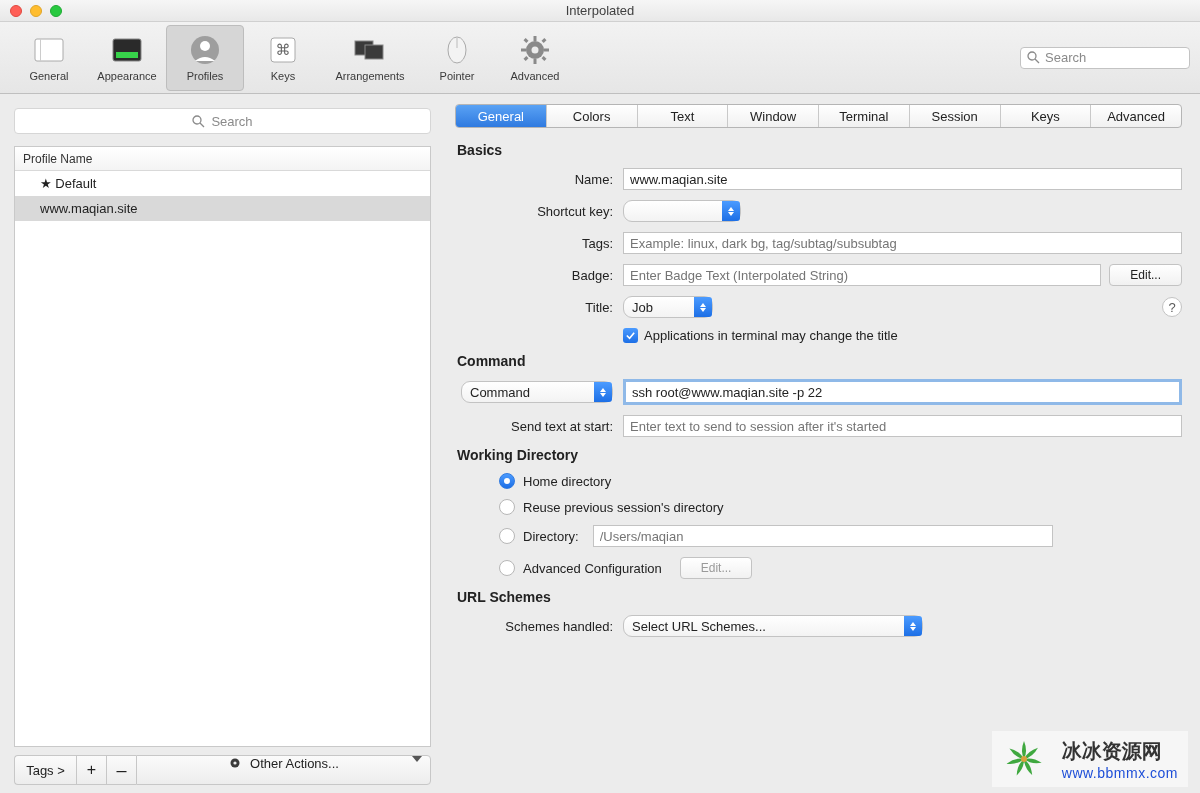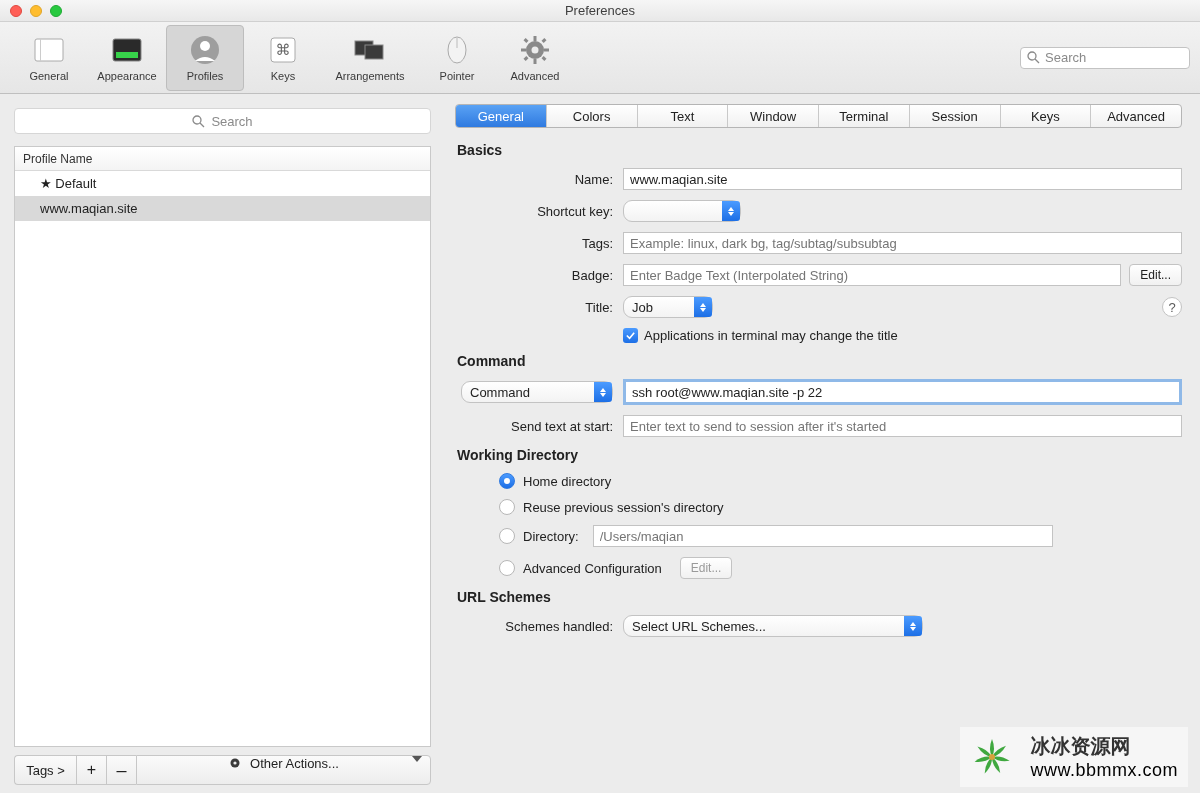--- a/index.html
+++ b/index.html
@@ -64,43 +64,43 @@
 .txt { height: 22px; border: 1px solid #c3c3c3; background: #fff; padding: 0 6px; font-size: 13px; color: #222; }
 .txt.ph { color: #999; }
 .select { height: 22px; border: 1px solid #c3c3c3; border-radius: 9px; background: linear-gradient(#fff,#f3f3f3); display: inline-flex; align-items: center; padding: 0 6px 0 8px; gap: 6px; position: relative; font-size: 13px; }
 .select .cap { width: 18px; height: 100%; position: absolute; right: 0; background: linear-gradient(#4b9bff,#1d6fe6); border-top-right-radius: 3px; border-bottom-right-radius: 3px; display: flex; flex-direction: column; align-items: center; justify-content: center; gap: 0; }
 .cap .up, .cap .down { width:0;height:0;border-left:3px solid transparent;border-right:3px solid transparent; }
 .cap .up { border-bottom: 4px solid #fff; margin-bottom: 1px; }
 .cap .down { border-top: 4px solid #fff; }
 .row-check { display: flex; align-items: center; gap: 6px; margin-left: 168px; margin-bottom: 10px; font-size: 13px; }
 .mac-cb { width: 15px; height: 15px; border-radius: 3px; background: linear-gradient(#4b9bff,#1d6fe6); display: flex; align-items: center; justify-content: center; }
 .mac-cb svg { width: 11px; height: 11px; }
-.btn { height: 22px; border: 1px solid #c3c3c3; border-radius: 4px; background: linear-gradient(#fff,#f1f1f1); padding: 0 10px; font-size: 12px; display: inline-flex; align-items: center; }
+.btn { height: 22px; border: 1px solid #c3c3c3; border-radius: 4px; background: linear-gradient(#fff,#f1f1f1); padding: 0 20px; font-size: 12px; display: inline-flex; align-items: center; }
 .btn.disabled { color: #9a9a9a; }
 .radio { width: 16px; height: 16px; border-radius: 50%; border: 1px solid #b7b7b7; background: #fff; display: flex; align-items: center; justify-content: center; }
 .radio.sel { background: linear-gradient(#4b9bff,#1d6fe6); border-color: #2f7ae0; }
 .radio.sel::after { content:""; width:6px; height:6px; background:#fff; border-radius:50%; }
 .radio-row { display:flex; align-items:center; gap:8px; margin-left: 44px; margin-bottom: 10px; font-size:13px; }
 .help-circle { width:20px;height:20px;border:1px solid #c3c3c3;border-radius:50%;display:flex;align-items:center;justify-content:center;color:#5a5a5a;font-size:13px;background:#fff; }
 .focused { border: 3px solid #8fb9e8; outline: none; }
 .watermark { position: absolute; right: 12px; bottom: 6px; display: flex; align-items: center; gap: 16px; background: rgba(255,255,255,0.55); padding: 6px 10px; }
 .watermark .cn { font-size: 20px; font-weight: 600; font-family: "PingFang SC","Hiragino Sans GB",sans-serif; color: #333; }
-.watermark .url { font-size: 18px; color: #000000; letter-spacing: 0.5px; }
+.watermark .url { font-size: 14px; color: #1d4ed8; letter-spacing: 0.5px; }
 svg { display: block; }
 </style>
 </head>
 <body>
 
 <div class="titlebar">
   <div class="traffic">
     <div class="dot r"></div>
     <div class="dot y"></div>
     <div class="dot g"></div>
   </div>
-  <div class="title-text">Preferences</div>
+  <div class="title-text">Interpolated</div>
 </div>
 
 <div class="toolbar">
   <div class="tb-item">
     <div class="tb-icon">
       <svg width="30" height="24">
           <rect x="1" y="1" width="28" height="22" rx="2" fill="#fff" stroke="#aaa"></rect>
           <rect x="6" y="1" width="1" height="22" fill="#ccc"></rect>
         </svg>
     </div>

